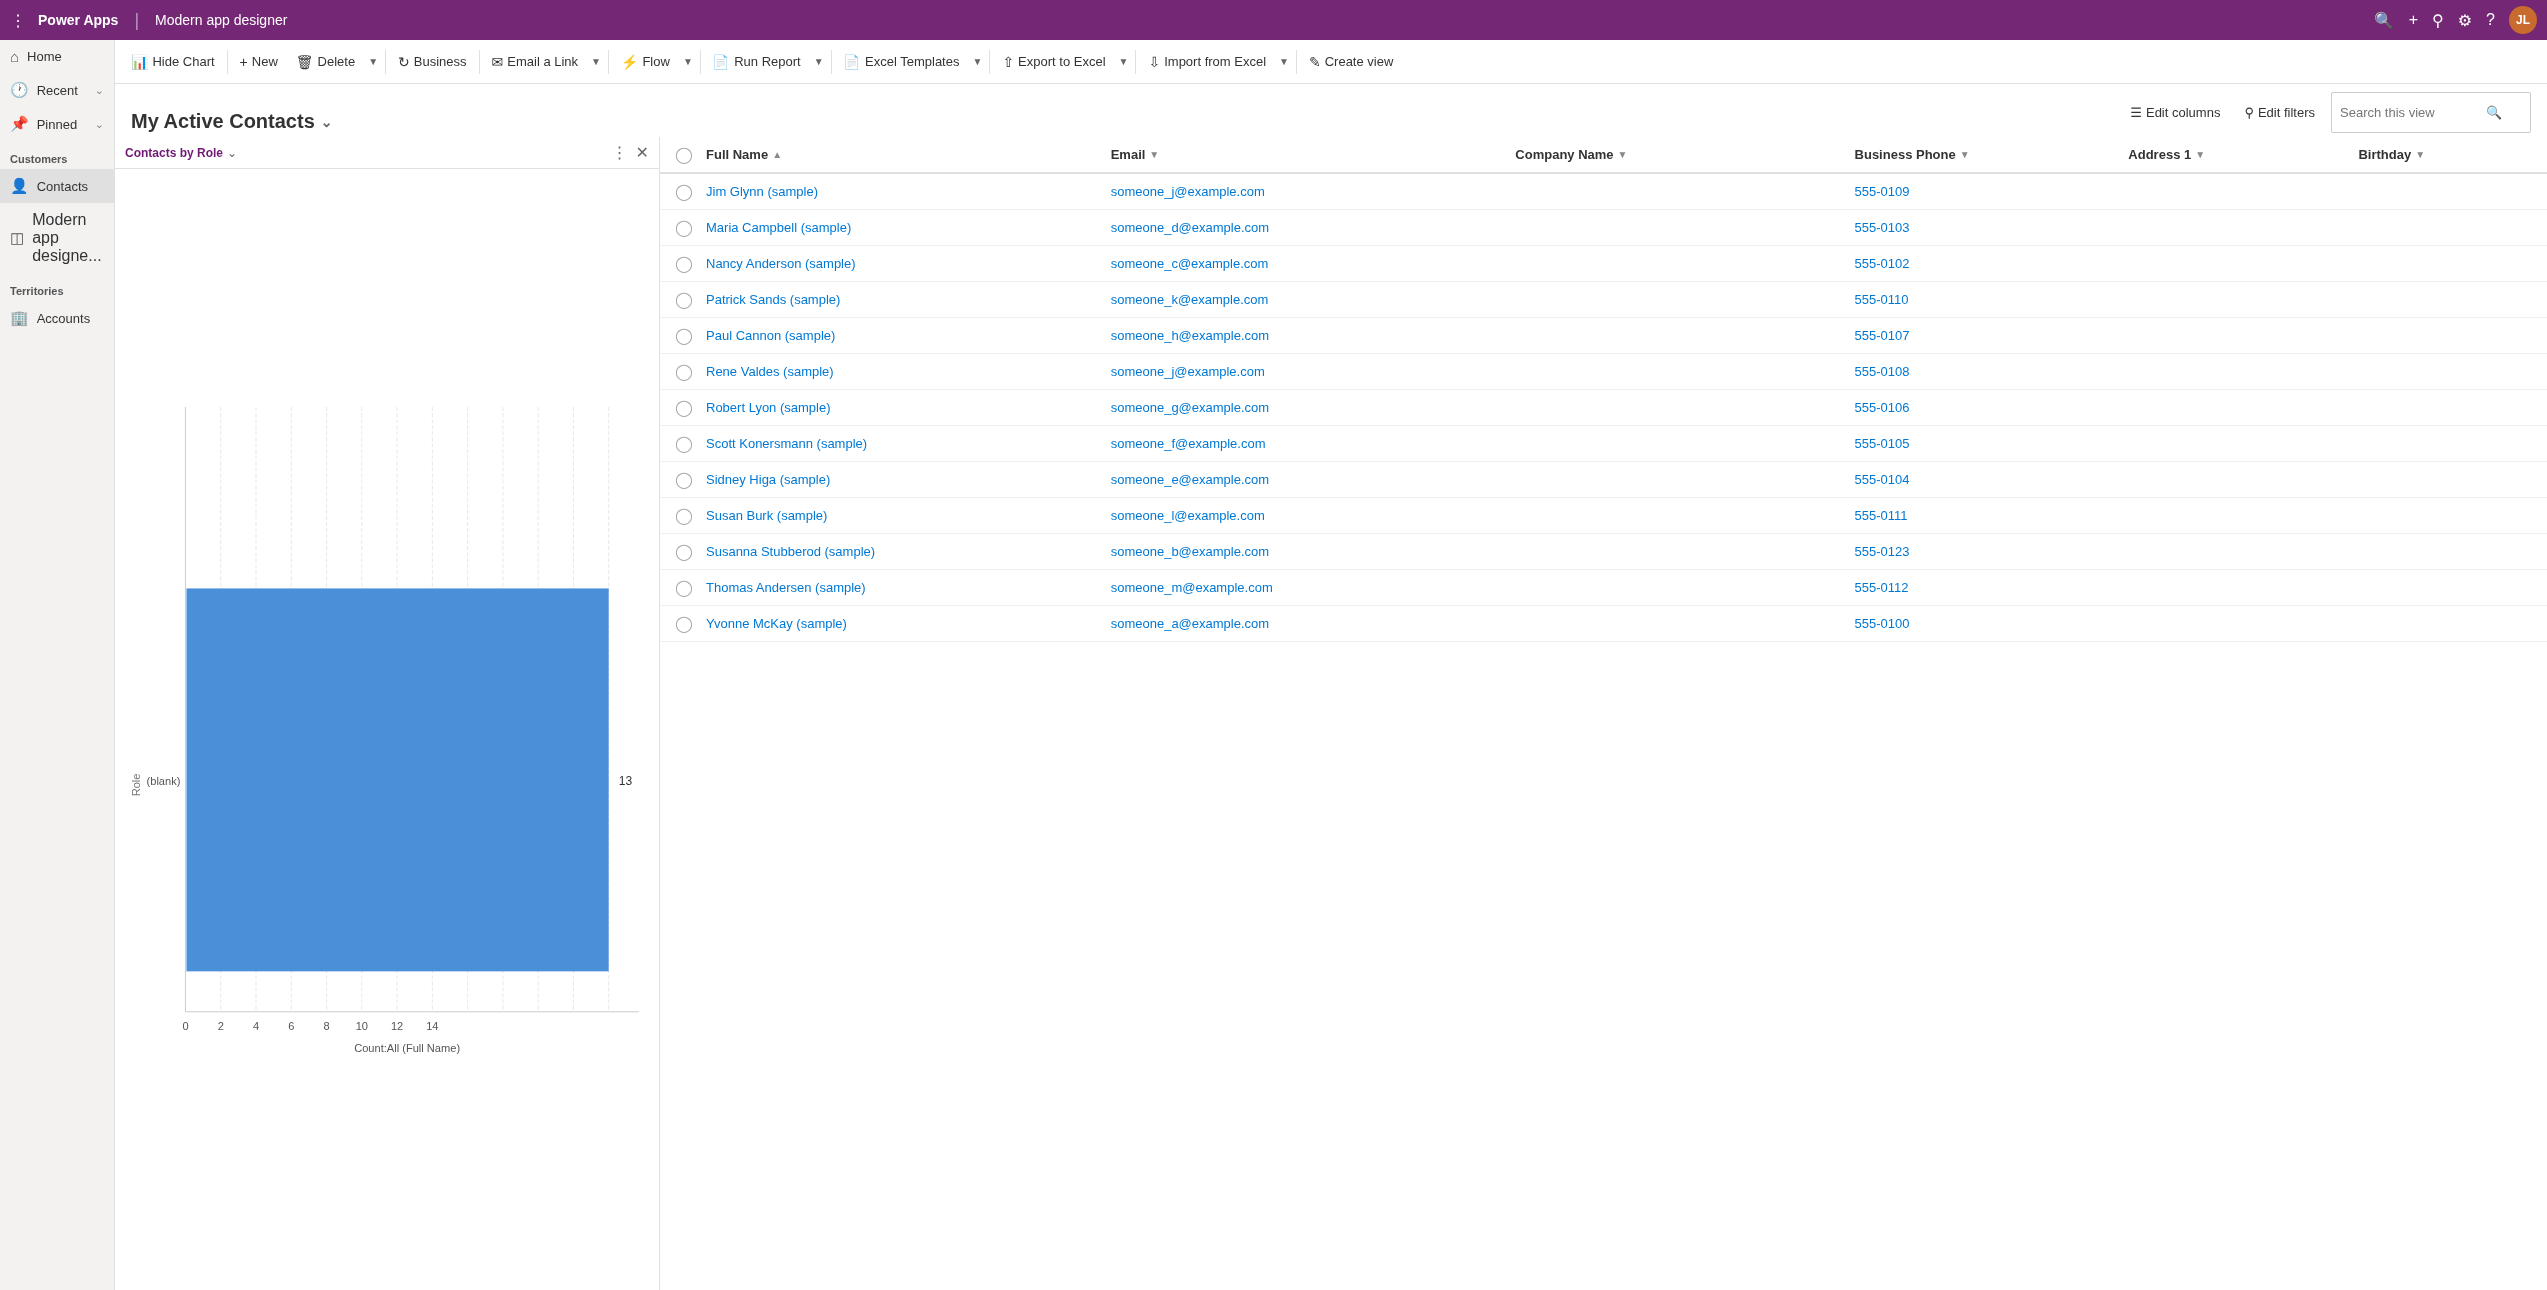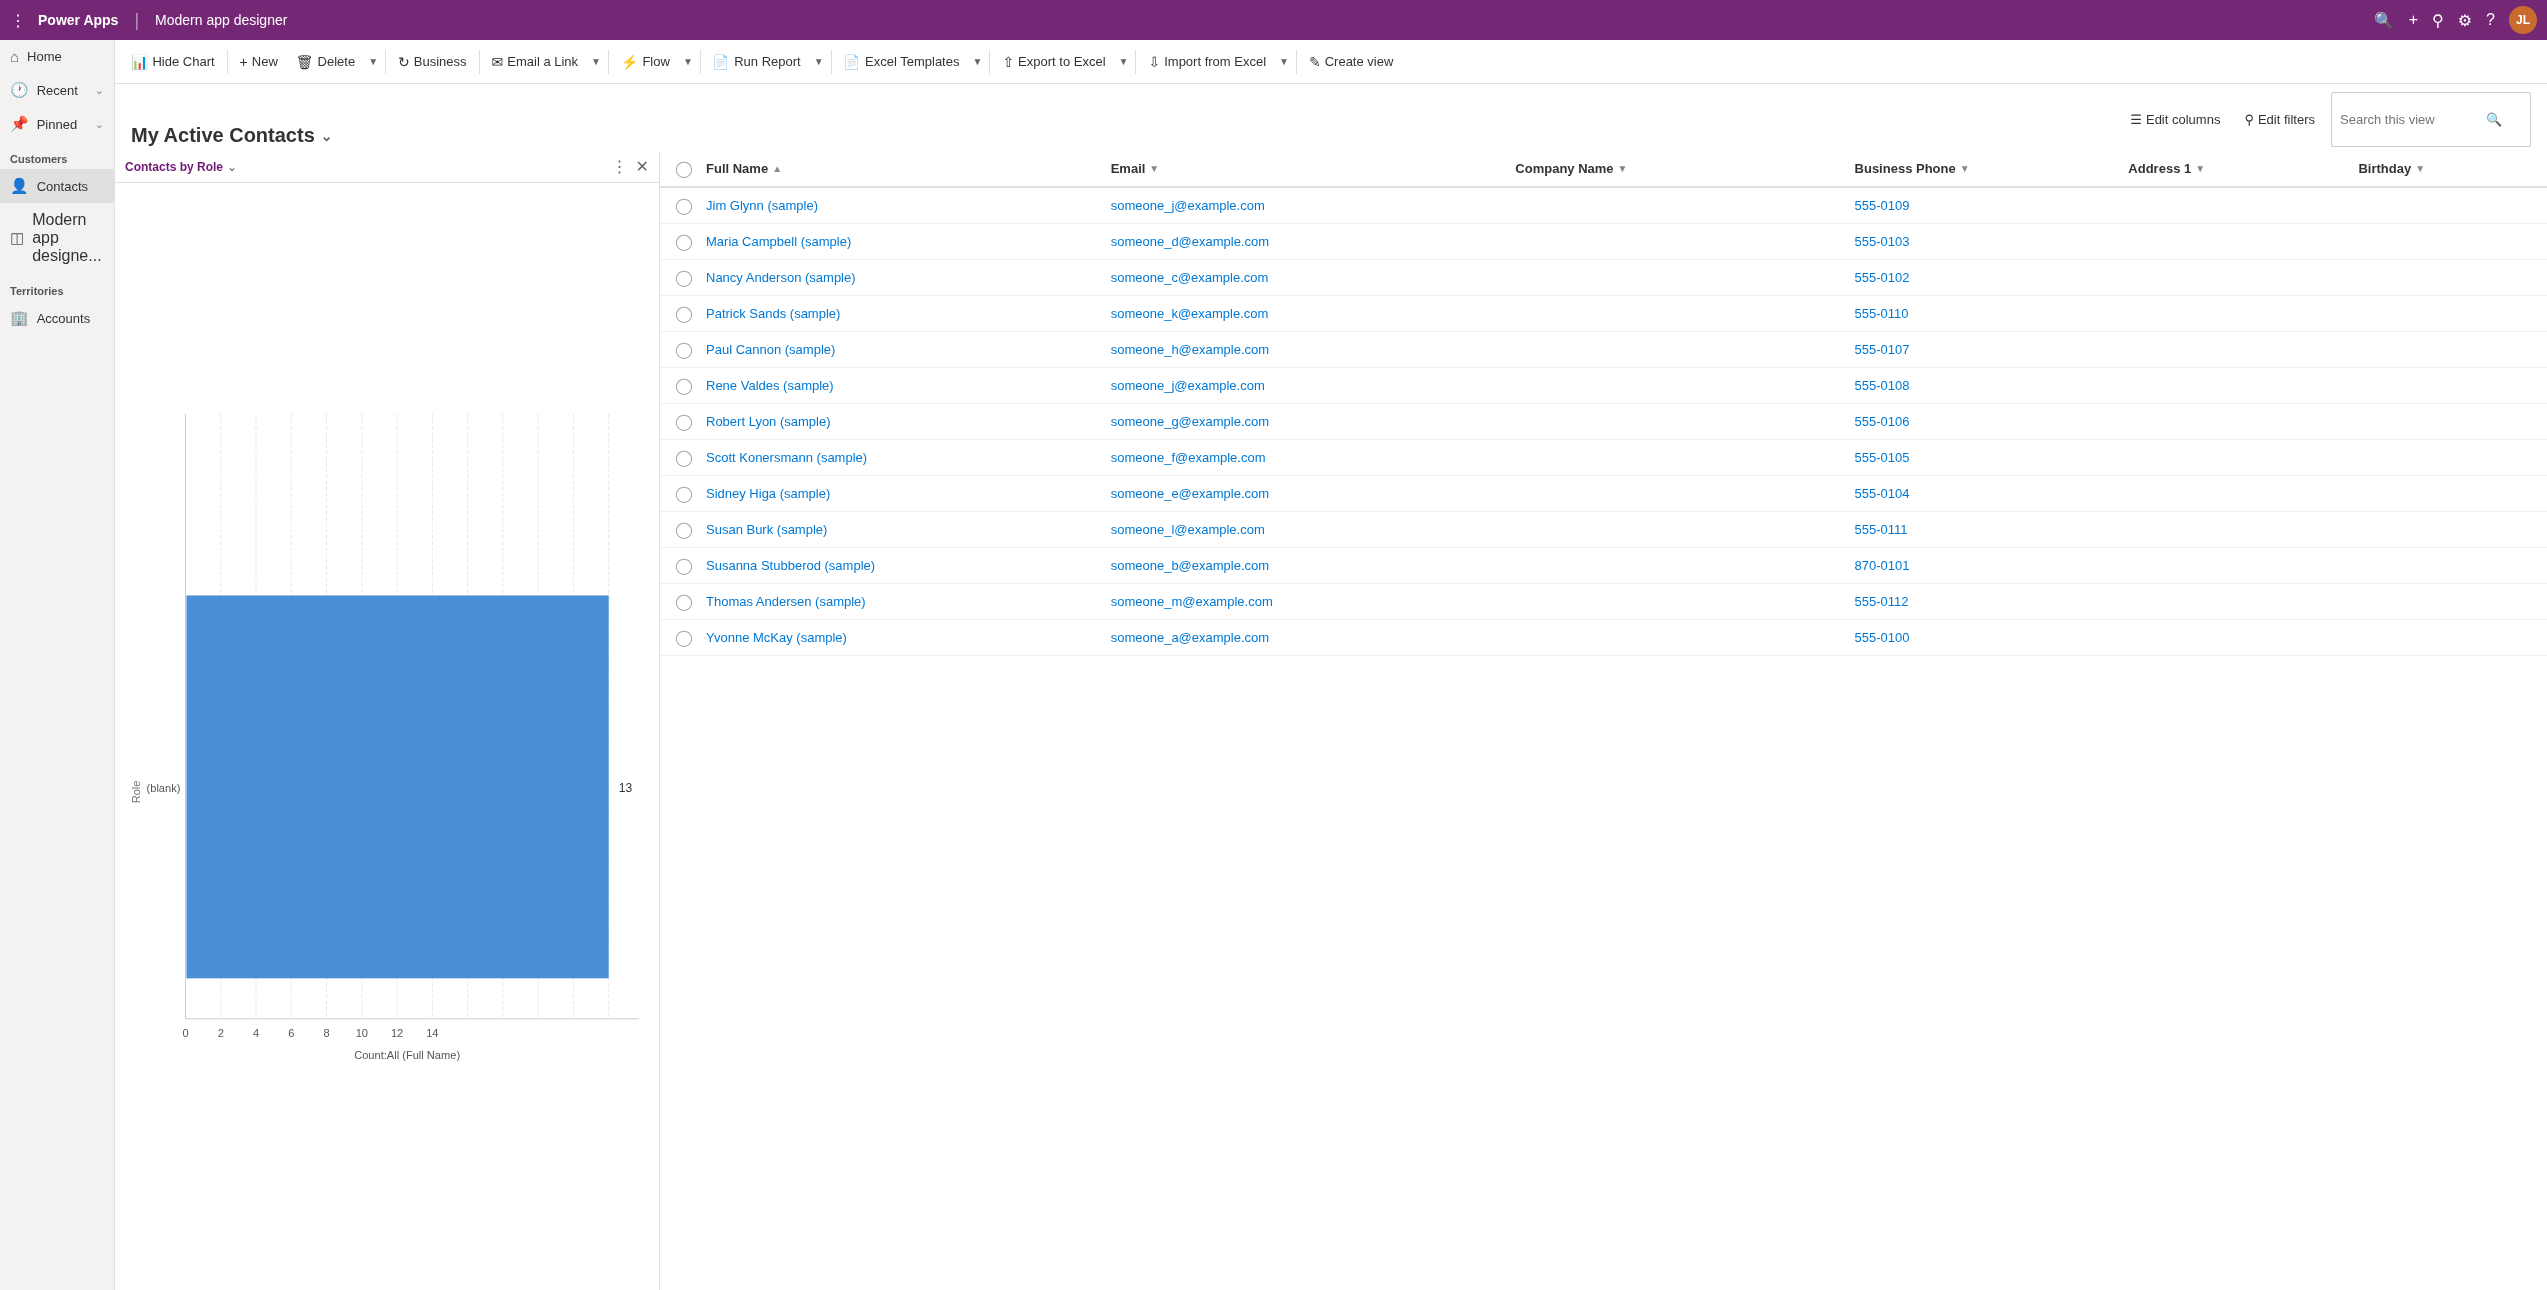--- a/index.html
+++ b/index.html
@@ -96,21 +96,21 @@
     .view-actions { display: flex; align-items: center; gap: 8px; }
     .view-action-btn {
       display: flex; align-items: center; gap: 4px;
       font-size: 13px; color: #333; cursor: pointer;
       padding: 4px 8px; border: none; background: transparent;
       border-radius: 2px;
     }
     .search-box {
       display: flex; align-items: center;
       border: 1px solid #ccc; border-radius: 2px;
-      padding: 19px 8px; gap: 6px;
+      padding: 12px 8px; gap: 6px;
       background: #fff; min-width: 200px;
     }
     .search-box input {
       border: none; outline: none; font-size: 13px; width: 140px; color: #333;
     }
 
     
     .split-view {
       display: flex; flex: 1; overflow: hidden;
     }
@@ -522,21 +522,21 @@
     <div class="grid-cell col-address"></div>
     <div class="grid-cell col-birthday"></div>
   </div>
             <div class="grid-row">
     <div class="col-check">
       <span style="font-size:16px; color:#aaa;">◯</span>
     </div>
     <div class="grid-cell link col-full-name">Susanna Stubberod (sample)</div>
     <div class="grid-cell link col-email">someone_b@example.com</div>
     <div class="grid-cell col-company"></div>
-    <div class="grid-cell phone col-phone">870-0101</div>
+    <div class="grid-cell phone col-phone">555-0123</div>
     <div class="grid-cell col-address"></div>
     <div class="grid-cell col-birthday"></div>
   </div>
             <div class="grid-row">
     <div class="col-check">
       <span style="font-size:16px; color:#aaa;">◯</span>
     </div>
     <div class="grid-cell link col-full-name">Thomas Andersen (sample)</div>
     <div class="grid-cell link col-email">someone_m@example.com</div>
     <div class="grid-cell col-company"></div>

